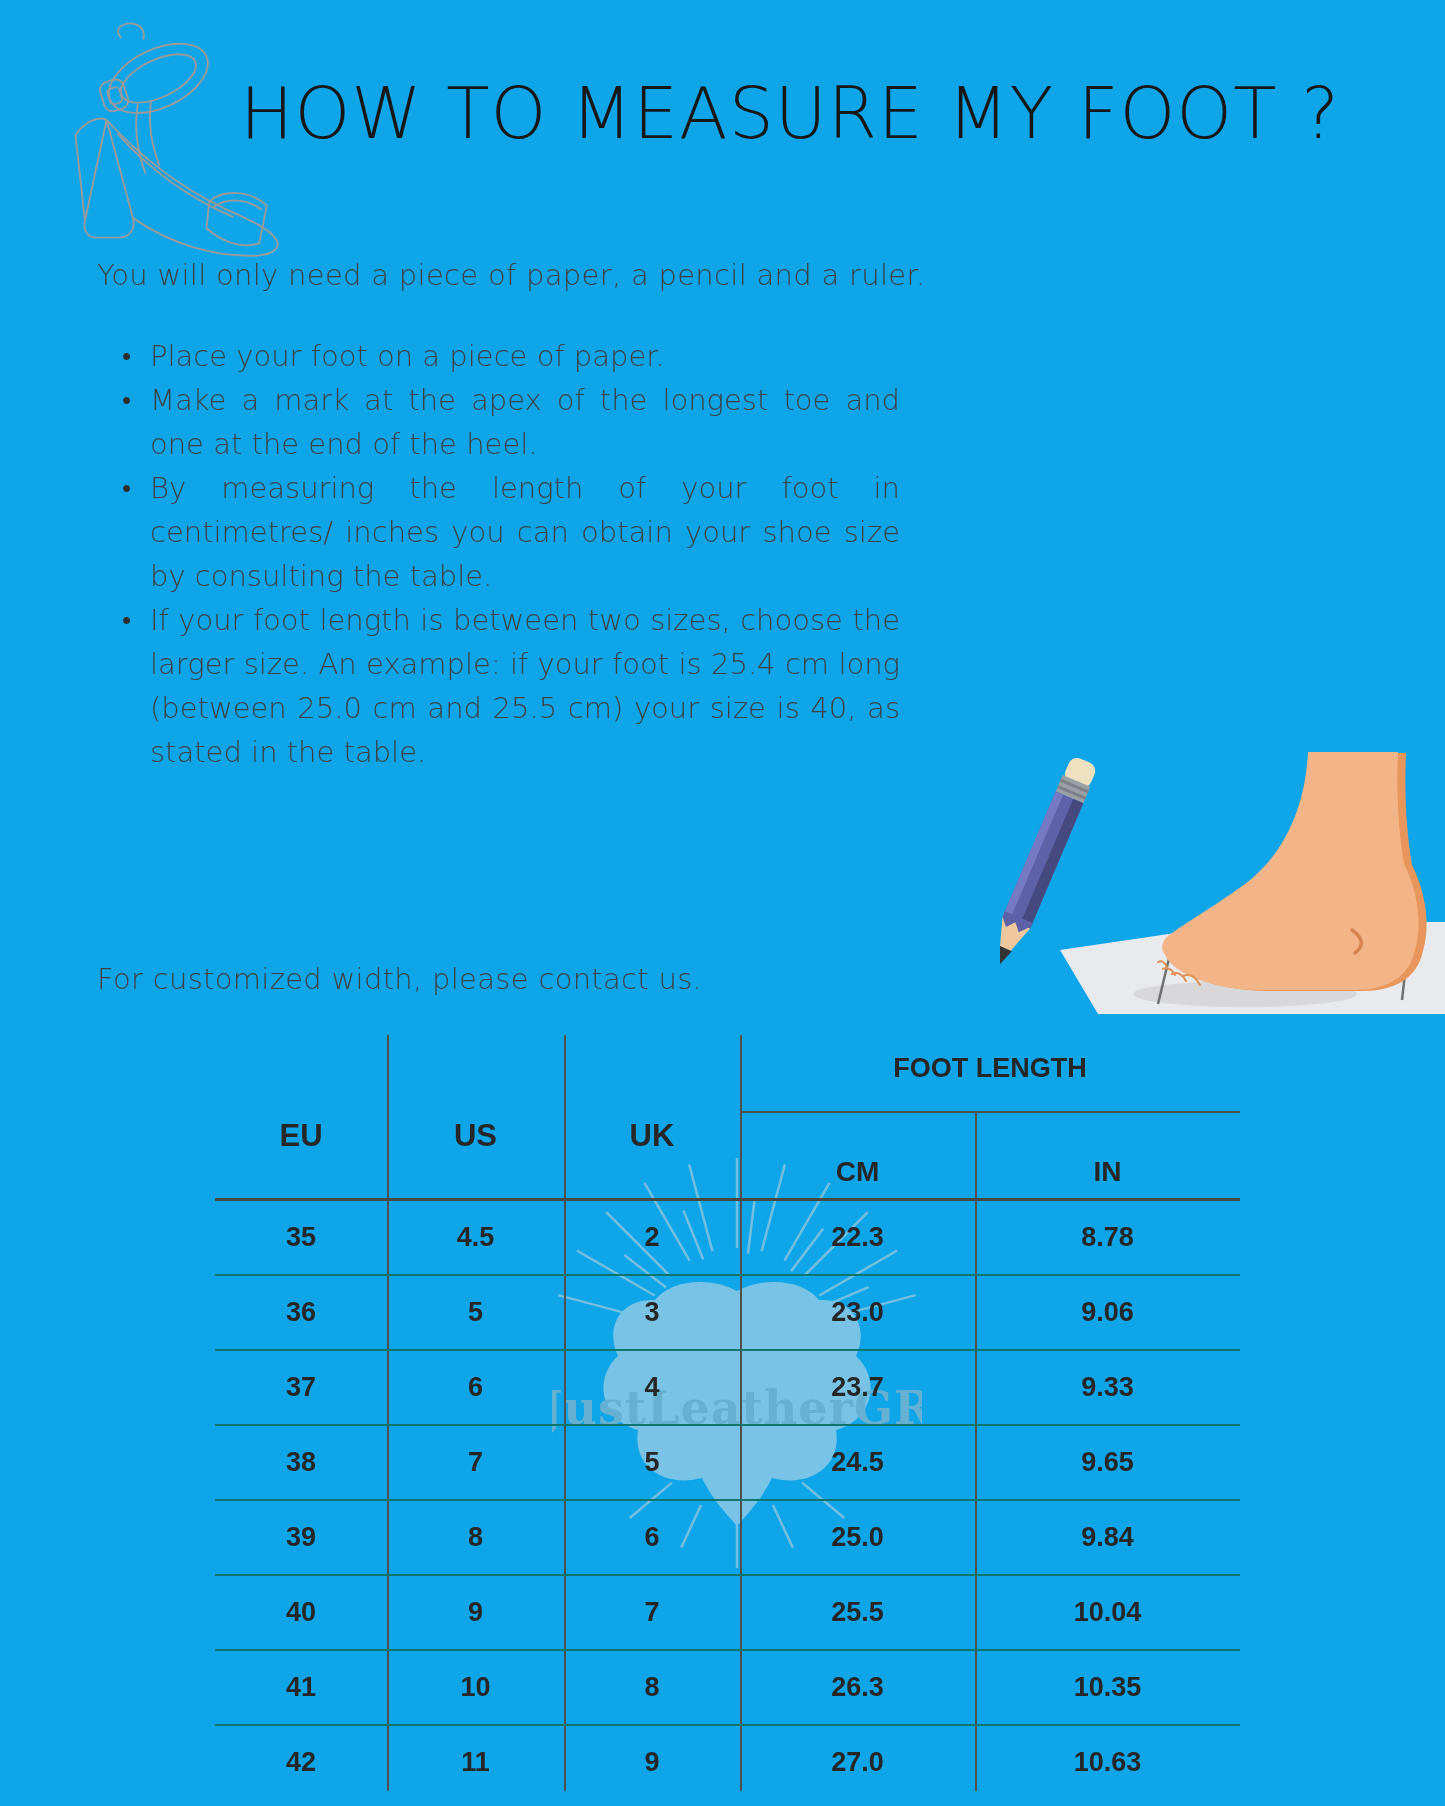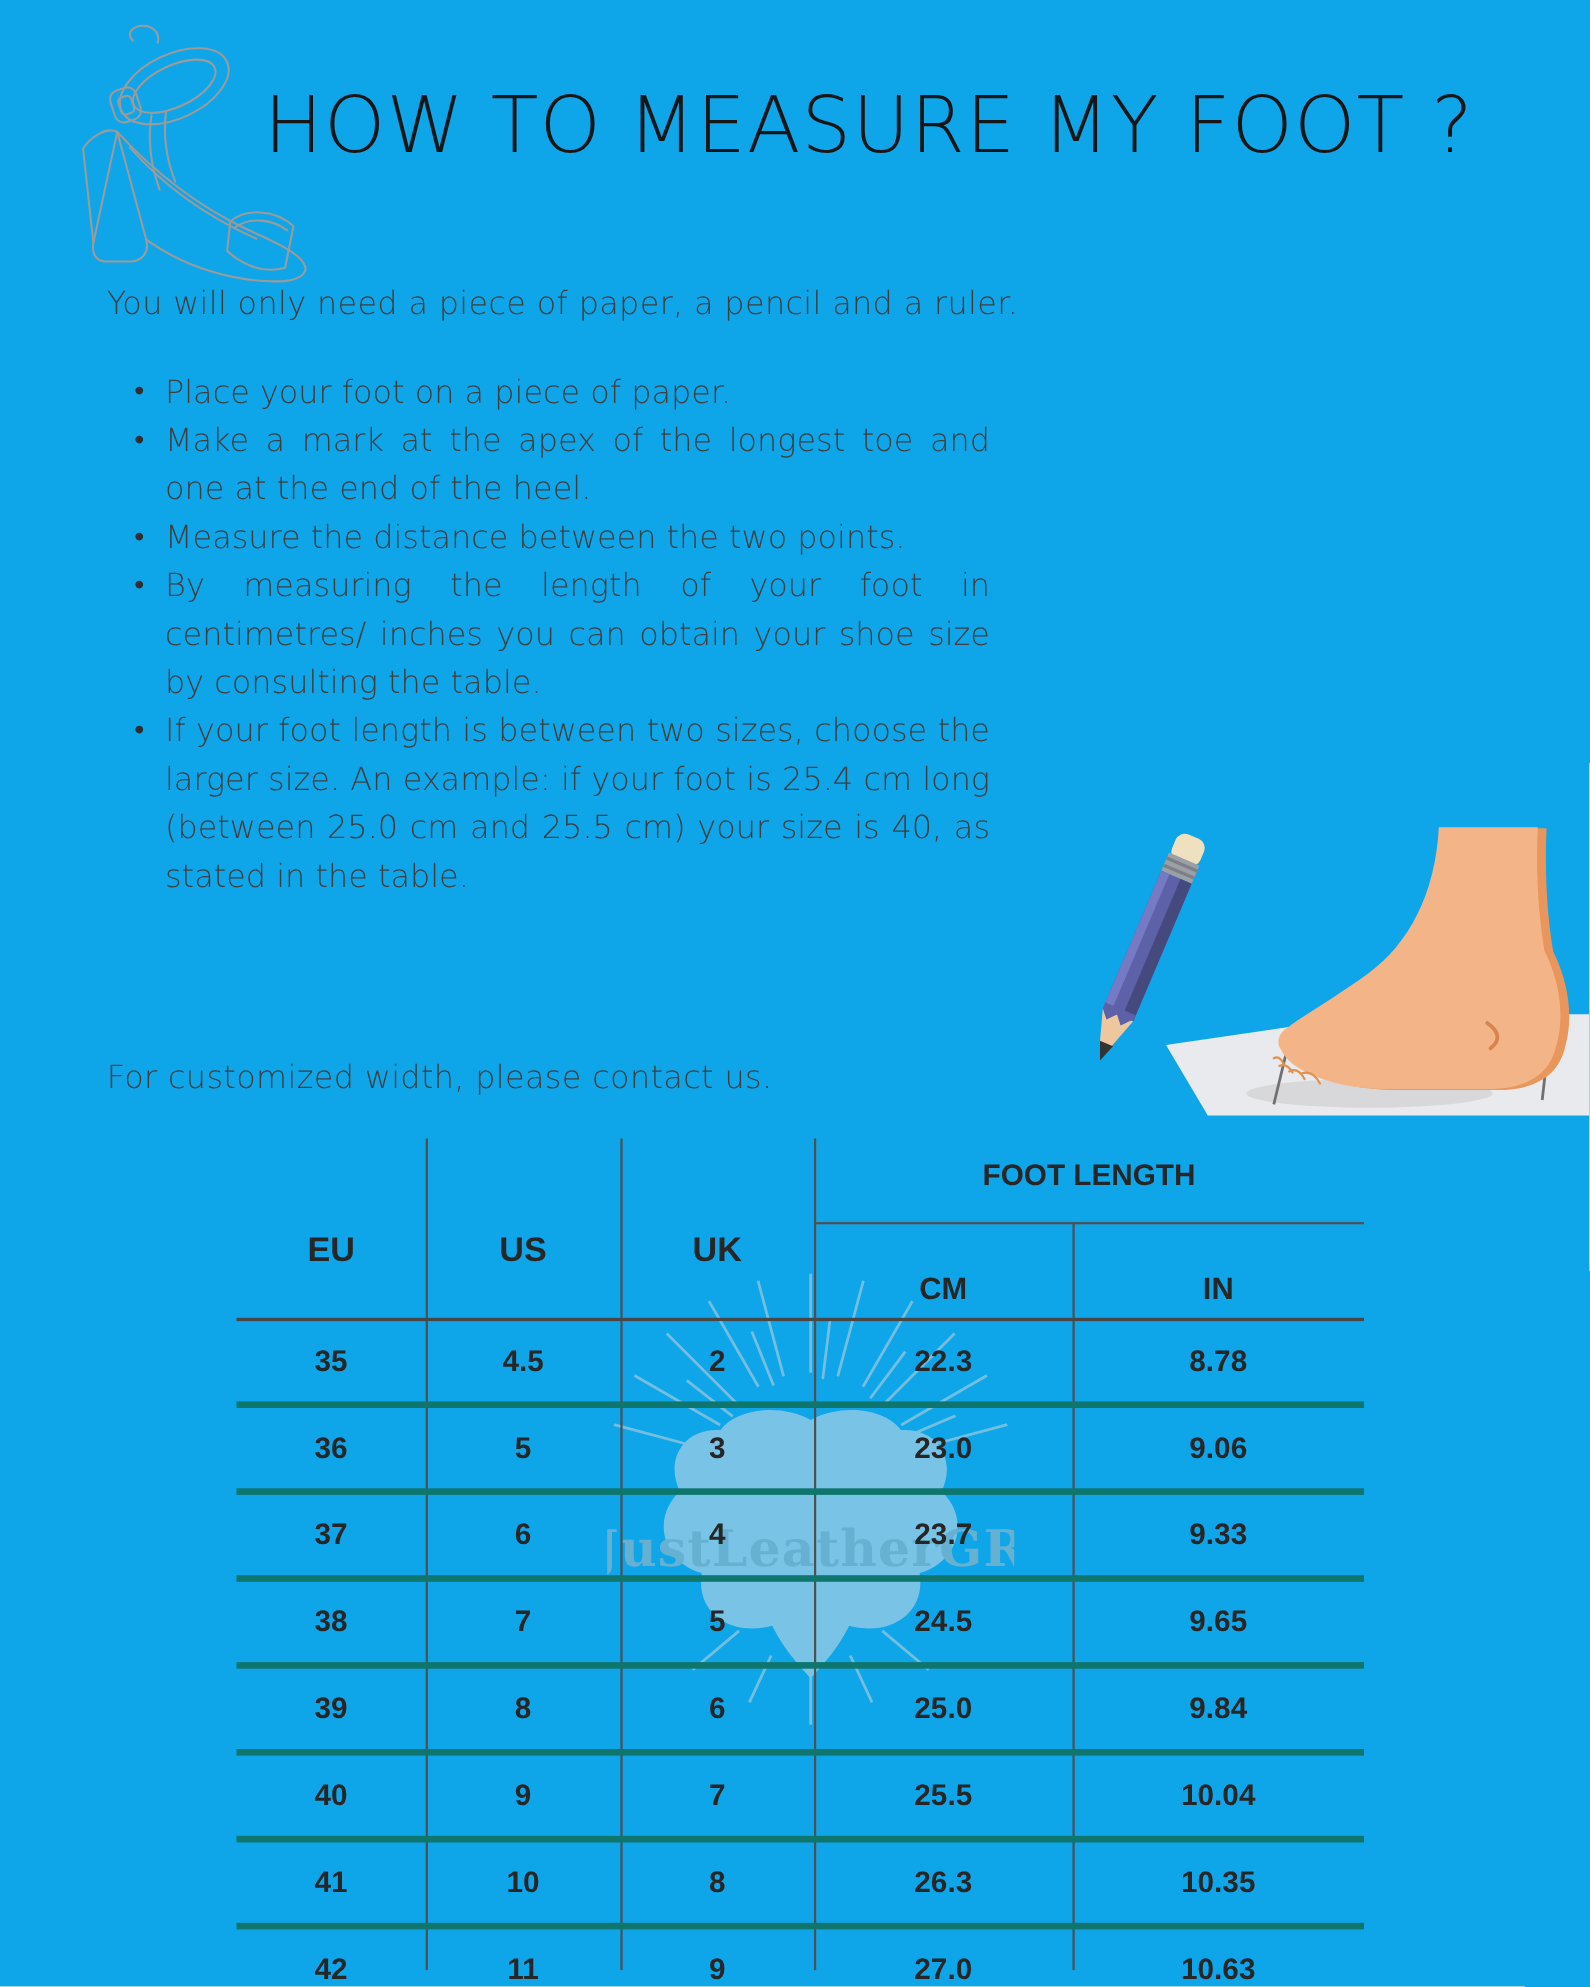--- a/index.html
+++ b/index.html
@@ -41,21 +41,21 @@
   .th{position:absolute;font-weight:bold;text-align:center;height:34px;line-height:34px;
       font-family:"Liberation Sans",sans-serif;}
   .th-eu{left:0;width:172px;top:84px;font-size:31px;}
   .th-us{left:172px;width:177px;top:84px;font-size:31px;}
   .th-uk{left:349px;width:176px;top:84px;font-size:31px;}
   .th-fl{left:525px;width:500px;top:16px;font-size:27px;}
   .th-cm{left:525px;width:235px;top:120px;font-size:28px;}
   .th-in{left:760px;width:265px;top:120px;font-size:28px;}
   .t-rows{position:absolute;left:0;top:166px;width:1025px;}
   .t-row{display:flex;height:73px;align-items:center;}
-  .t-row + .t-row{border-top:6px solid #0f766e;}
+  .t-row + .t-row{border-top:2px solid #0f766e;}
   .t-cell{text-align:center;font-weight:bold;font-size:27px;
           font-family:Liberation Sans, sans-serif;color:#262626;}
   .c0{width:172px}.c1{width:177px}.c2{width:176px}.c3{width:235px}.c4{width:265px}
 </style>
 </head>
 <body>
 
 <div class="canvas">
 
   <svg class="shoe" width="240" height="245" viewBox="0 0 250 260" fill="none" stroke="#9b9b9b" stroke-width="2" stroke-linecap="round" stroke-linejoin="round">
@@ -75,21 +75,20 @@
     <path d="M177,198 C191,188 213,190 227,201"></path>
   </svg>
 
   <h1 class="title">HOW TO MEASURE MY FOOT ?</h1>
 
   <p class="intro">You will only need a piece of paper, a pencil and a ruler.</p>
 
   <ul class="bullets">
       <li>Place your foot on a piece of paper.</li>
       <li>Make a mark at the apex of the longest toe and one at the end of the heel.</li>
-      <li>Measure the distance between the two points.</li>
       <li>By measuring the length of your foot in centimetres/ inches you can obtain your shoe size by consulting the table.</li>
       <li>If your foot length is between two sizes, choose the larger size. An example: if your foot is 25.4 cm long (between 25.0 cm and 25.5 cm) your size is 40, as stated in the table.</li>
     </ul>
 
   <p class="note">For customized width, please contact us.</p>
 
   <svg class="foot-illo" width="445" height="300" viewBox="0 0 445 300">
     <polygon points="60,212 250,184 445,184 445,276 98,276" fill="#e9eaed"></polygon>
     <ellipse cx="245" cy="256" rx="112" ry="13" fill="#d8d8da"></ellipse>
     <line x1="172" y1="208" x2="158" y2="266" stroke="#707070" stroke-width="2.5"></line>

